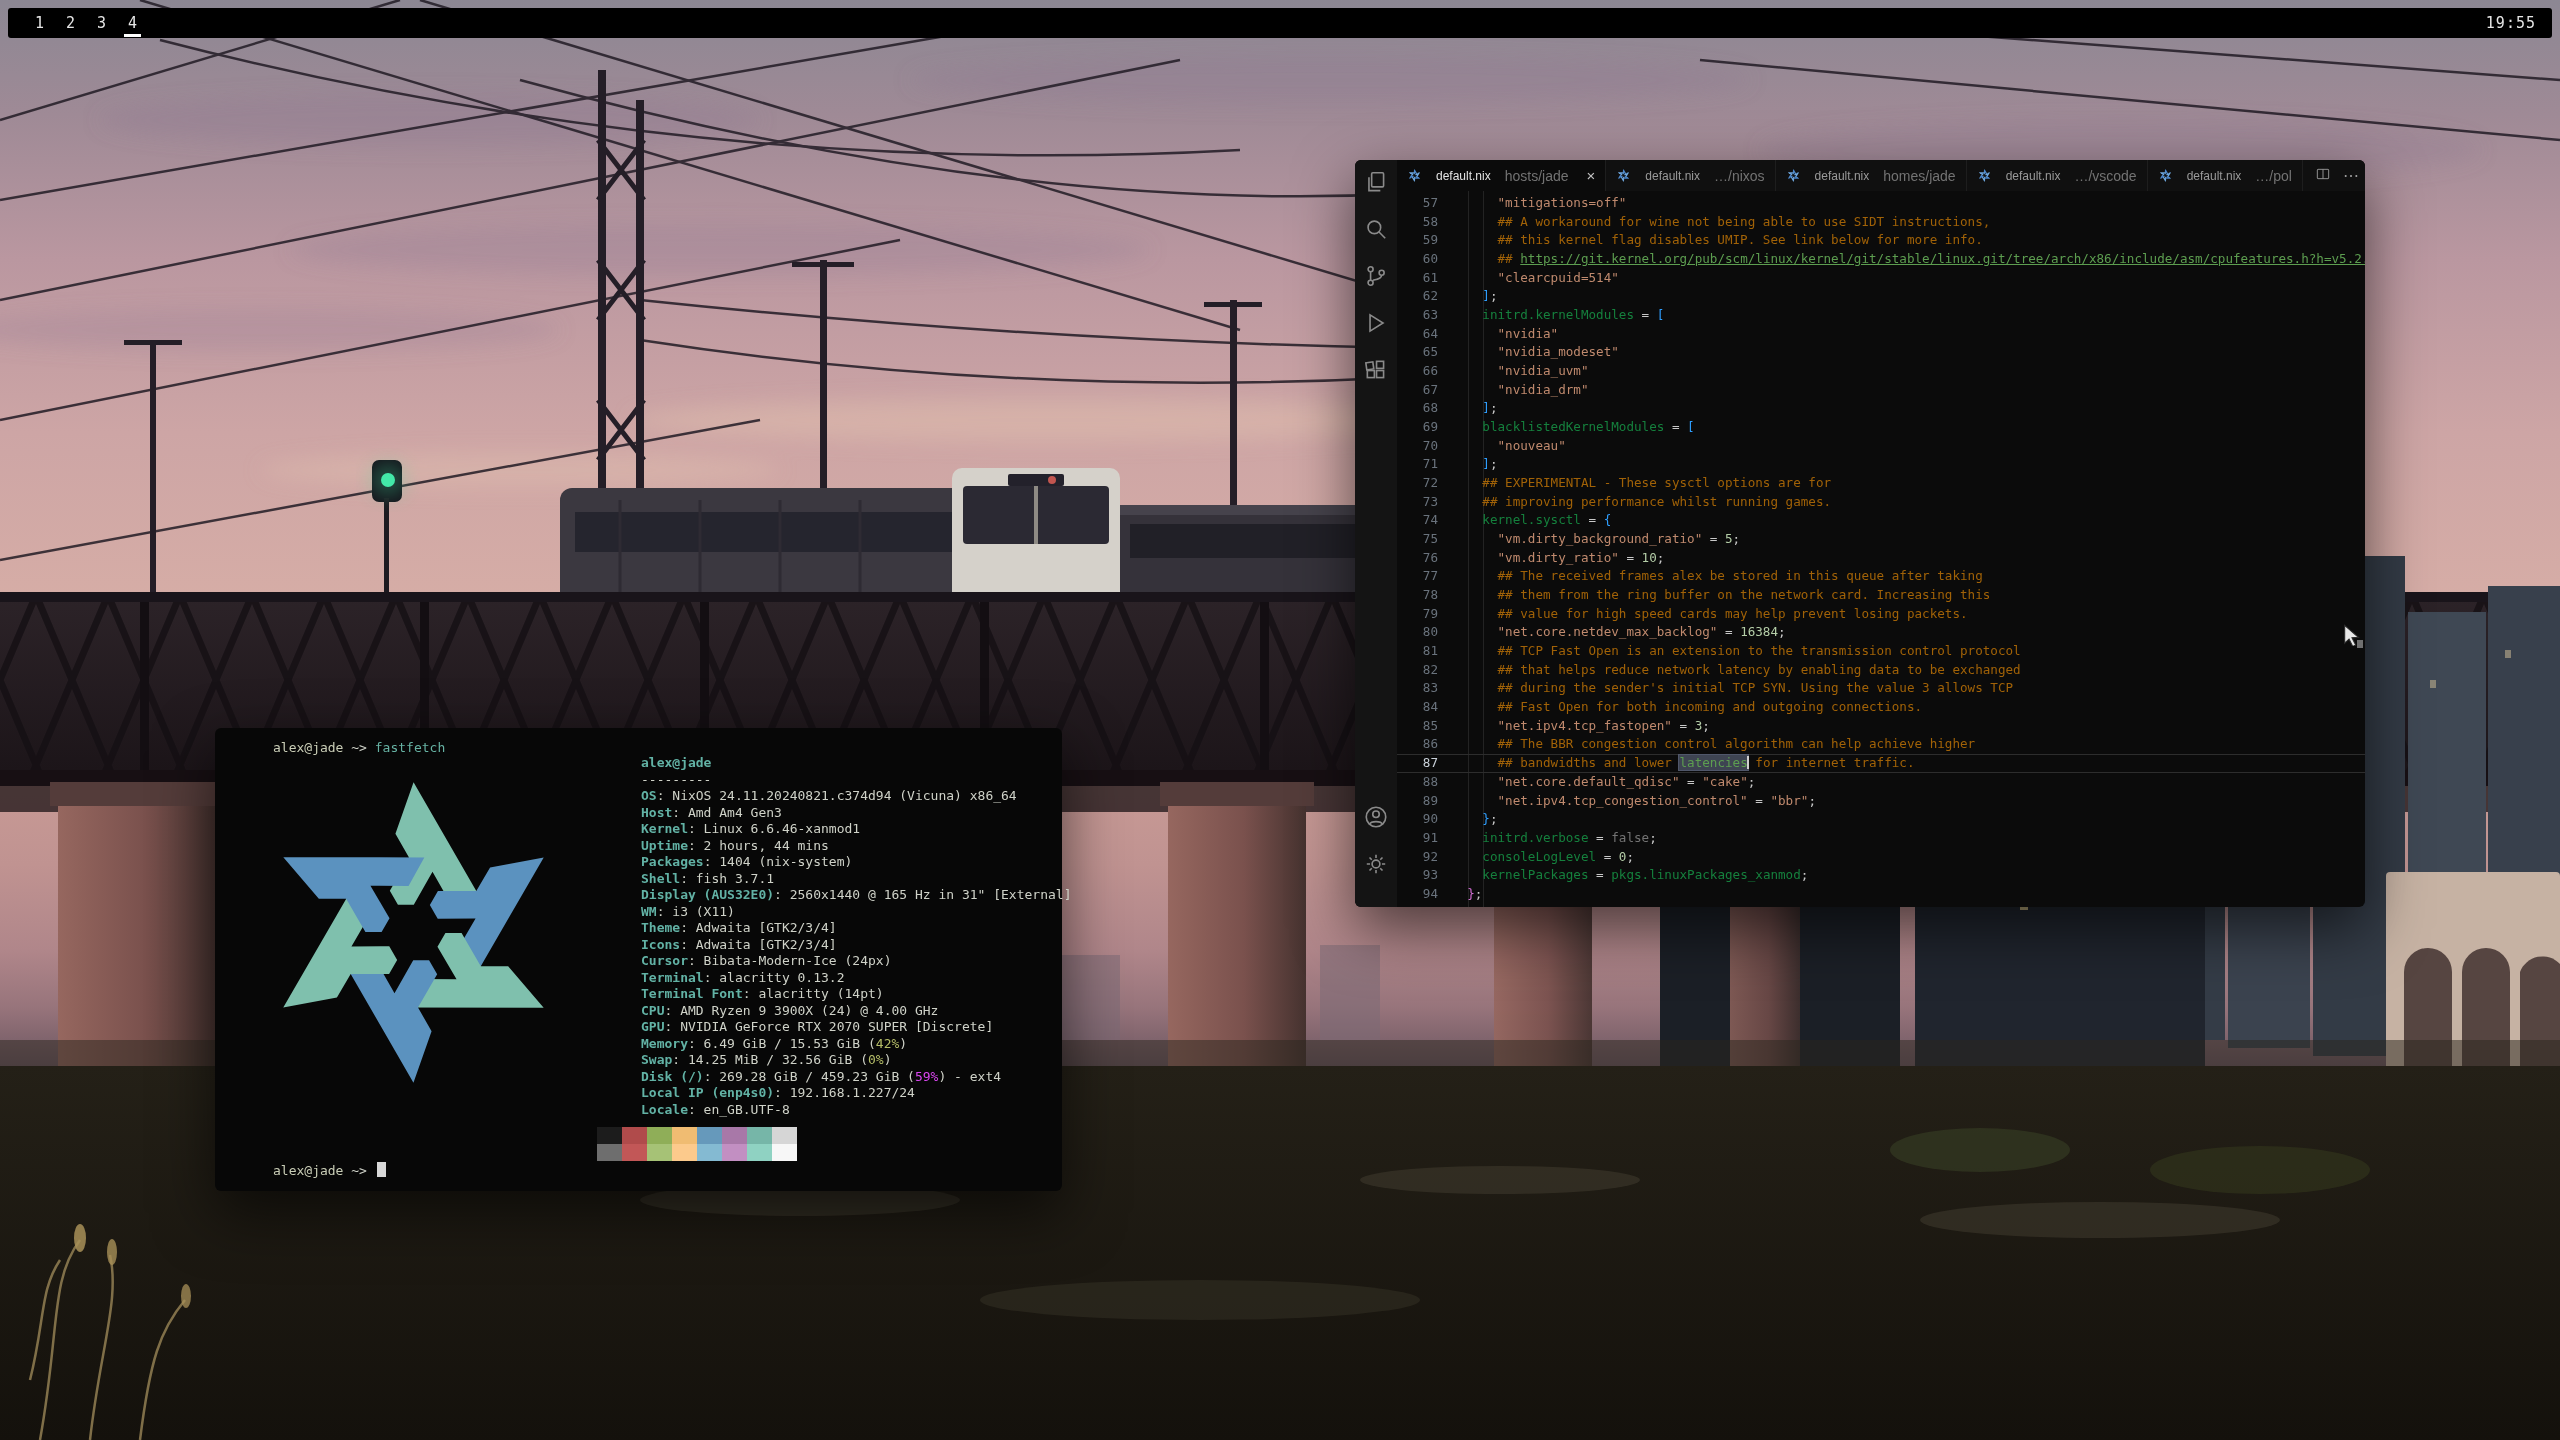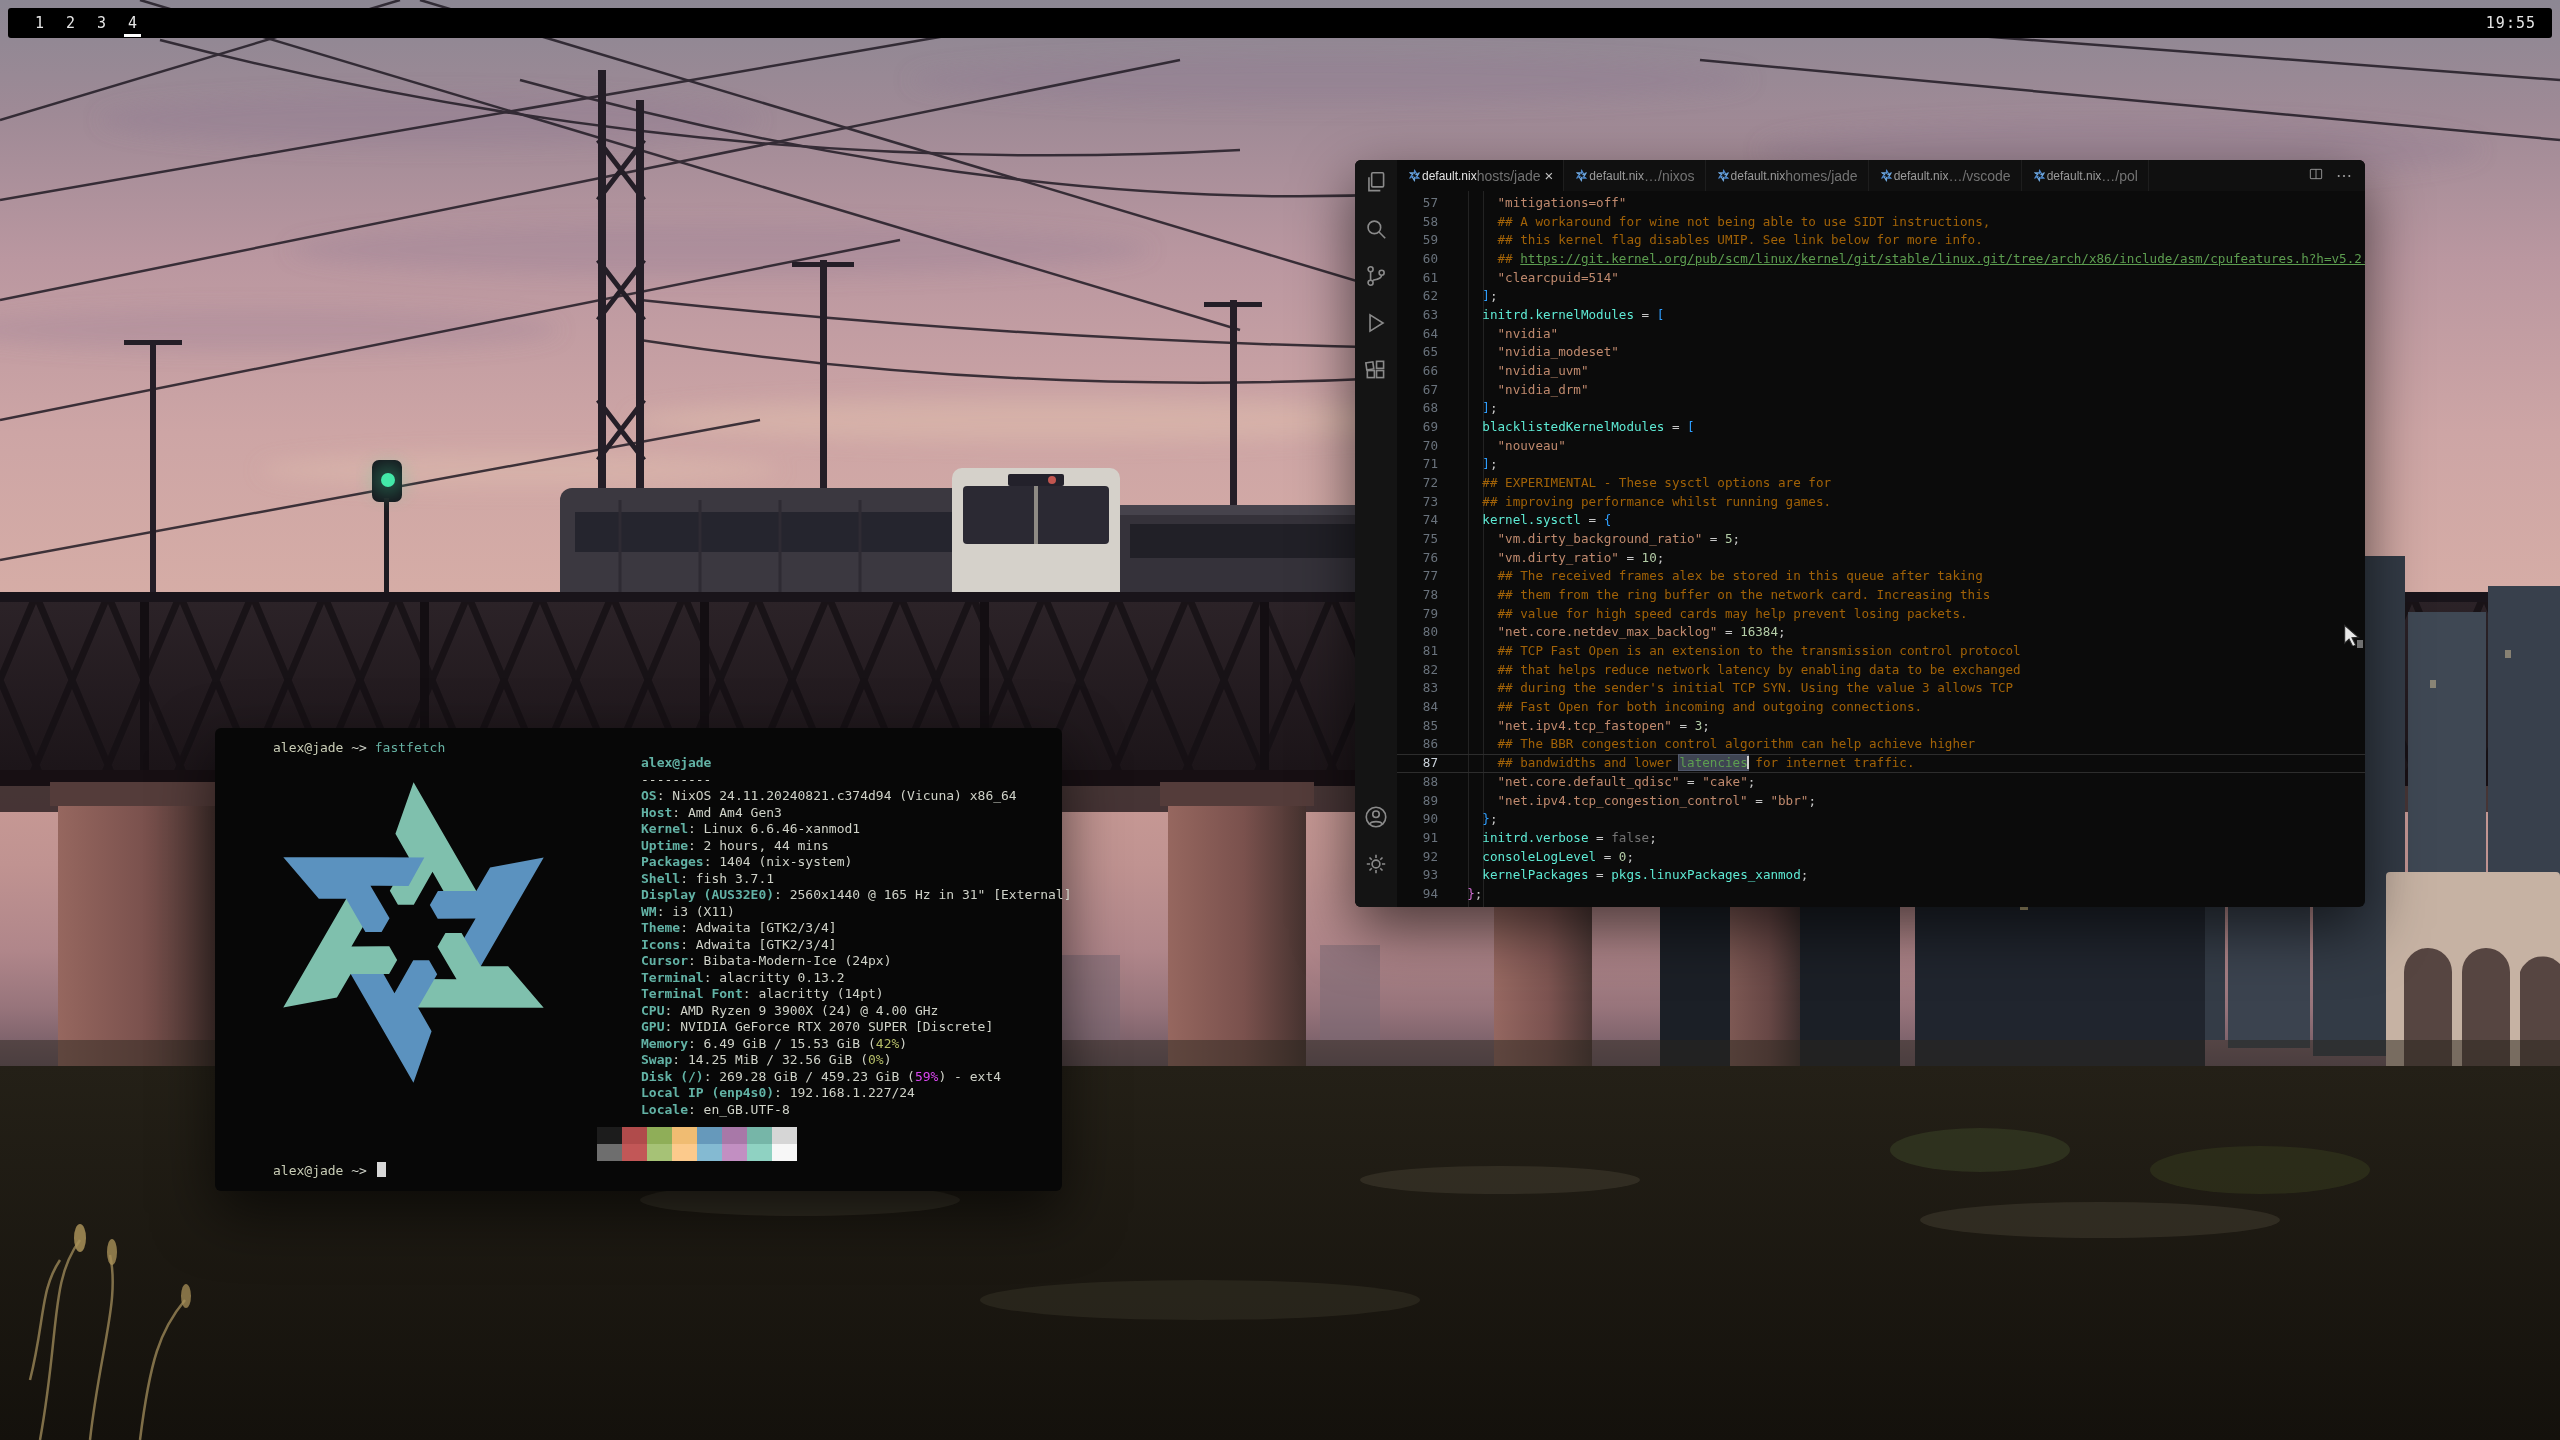--- a/index.html
+++ b/index.html
@@ -53,41 +53,41 @@
     background:#0b0b0b;border-radius:6px;box-shadow:0 22px 60px rgba(0,0,0,.6);
     display:flex;overflow:hidden;
   }
   .activity-bar{width:42px;background:#141414;display:flex;flex-direction:column;align-items:center;padding:9px 0;box-sizing:border-box;flex:none;}
   .ab-icon{width:26px;height:26px;margin-bottom:21px;color:#8a8a8a;}
   .ab-icon svg{width:100%;height:100%;stroke:#8a8a8a;fill:none;stroke-width:1.5;}
   .ab-bottom{margin-top:auto;display:flex;flex-direction:column;align-items:center;}
   .vs-main{flex:1;display:flex;flex-direction:column;min-width:0;}
   .tabbar{height:31px;background:#101010;display:flex;align-items:stretch;flex:none;
     font-family:"Liberation Sans",sans-serif;font-size:12px;}
-  .tab{display:flex;align-items:center;gap:0;padding:12px 10px;border-right:1px solid #1e1e1e;color:#9a9a9a;background:#101010;white-space:nowrap;justify-content:flex-end;}
+  .tab{display:flex;align-items:center;gap:14px;padding:12px 10px;border-right:1px solid #1e1e1e;color:#9a9a9a;background:#101010;white-space:nowrap;justify-content:flex-end;}
   .tab.active{background:#0b0b0b;color:#e2e2e2;}
   .tab-icon{width:15px;height:15px;flex:none;}
   .tab-desc{font-size:14px;color:#737373;}
   .tab-close{margin-left:4px;color:#c4c4c4;font-size:15px;line-height:1;}
   .tab-actions{margin-left:auto;display:flex;align-items:center;gap:12px;padding:0 12px;color:#9a9a9a;}
   .split-icon svg{width:16px;height:16px;stroke:#9a9a9a;fill:none;stroke-width:1.4;}
   .more-icon{font-size:16px;letter-spacing:1px;}
 
   .editor{flex:1;position:relative;font-size:12.6px;line-height:18.68px;padding-top:3px;overflow:hidden;}
   .guide{position:absolute;top:0;bottom:0;width:1px;background:#232323;z-index:0;}
   .g1{left:71px;} .g2{left:86px;}
   .code-line{display:flex;height:18.68px;white-space:pre;position:relative;z-index:1;}
   .code-line.active{box-shadow:inset 0 1px 0 #2d2d2d, inset 0 -1px 0 #2d2d2d;}
   .line-num{width:41px;margin-right:14px;text-align:right;color:#6a737d;flex:none;}
   .code-line.active .line-num{color:#c9d1d9;}
   .line-text{white-space:pre;}
   .tk-str{color:#c08a6e;}
   .tk-com{color:#a16207;}
   .tk-link{color:#5d9e50;text-decoration:underline;}
-  .tk-prop{color:#5eead4;}
+  .tk-prop{color:#15803d;}
   .tk-op{color:#c9c9c9;}
   .tk-num{color:#b5cea8;}
   .tk-kw{color:#737373;}
   .tk-b3{color:#2f9fff;}
   .tk-b2{color:#d670d6;}
   .tk-comsel{color:#5d9e50;background:#3e4452;outline:1px solid #50576a;position:relative;}
   .tk-comsel::after{content:'';position:absolute;right:-1px;top:1px;bottom:1px;width:1.5px;background:#d0d0d0;}
   .scrollbar{position:absolute;right:0;top:0;bottom:0;width:10px;}
   .sb-marker{position:absolute;right:2px;top:449px;width:6px;height:8px;background:#6f6f6f;}
 

